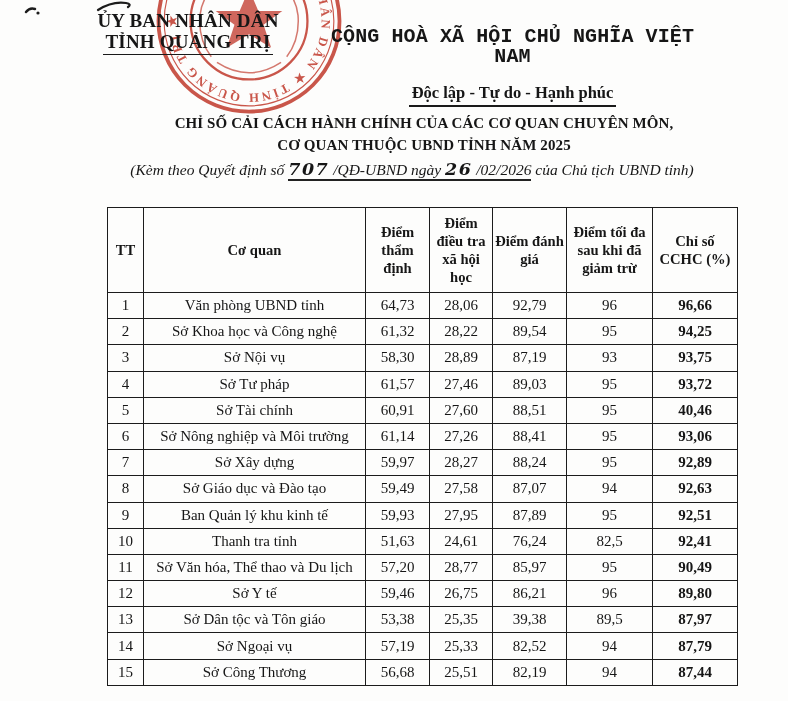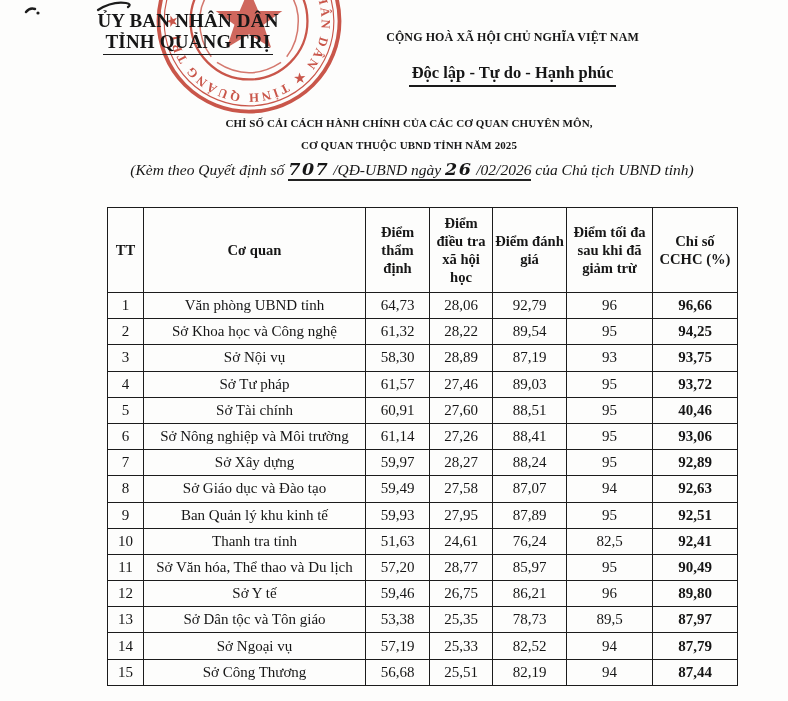--- a/index.html
+++ b/index.html
@@ -16,34 +16,34 @@
   .hdr-left{
     position:absolute;left:83px;top:10px;width:210px;
     text-align:center;font-weight:bold;font-size:19px;line-height:21px;
     letter-spacing:.2px;
   }
   .hdr-left .l2{display:inline-block;border-bottom:1.8px solid #1a1a1a;padding:0 2px 2px 2px;}
   .hdr-right{
     position:absolute;left:330px;top:27px;width:365px;
     text-align:center;font-weight:bold;
   }
-  .hdr-right .l1{font-size:12px;line-height:20px;letter-spacing:.1px;}
+  .hdr-right .l1{font-size:20px;line-height:20px;letter-spacing:.1px;font-family:Liberation Mono, monospace;}
   .hdr-right .l2{display:inline-block;font-size:16.5px;margin-top:16px;
     border-bottom:2px solid #1a1a1a;padding:0 3px 2px 3px;}
   
   .seal{
     position:absolute;left:150px;top:-78px;width:198px;height:198px;
     mix-blend-mode:multiply;opacity:.85;pointer-events:none;
   }
   
   .ink{position:absolute;left:14px;top:0;width:150px;height:36px;pointer-events:none;}
   
   .title{
-    position:absolute;left:69px;top:112px;width:680px;
-    text-align:center;font-weight:bold;font-size:11px;line-height:22px;
+    position:absolute;left:84px;top:112px;width:680px;
+    text-align:center;font-weight:bold;font-size:15px;line-height:22px;
     letter-spacing:.1px;
   }
   .subtitle{
     position:absolute;left:52px;top:159px;width:720px;
     text-align:center;font-style:italic;font-size:15.5px;
   }
   .subtitle .u{border-bottom:2px solid #222;padding-bottom:1px;}
   .subtitle .hand{
     font-weight:bold;font-size:17.5px;letter-spacing:1.5px;
     font-family:"DejaVu Serif",serif;
@@ -247,21 +247,21 @@
             <td class="c">26,75</td>
             <td class="c">86,21</td>
             <td class="c">96</td>
             <td class="last">89,80</td>
           </tr>
           <tr>
             <td class="c">13</td>
             <td class="name">Sở Dân tộc và Tôn giáo</td>
             <td class="c">53,38</td>
             <td class="c">25,35</td>
-            <td class="c">78,73</td>
+            <td class="c">39,38</td>
             <td class="c">89,5</td>
             <td class="last">87,97</td>
           </tr>
           <tr>
             <td class="c">14</td>
             <td class="name">Sở Ngoại vụ</td>
             <td class="c">57,19</td>
             <td class="c">25,33</td>
             <td class="c">82,52</td>
             <td class="c">94</td>

